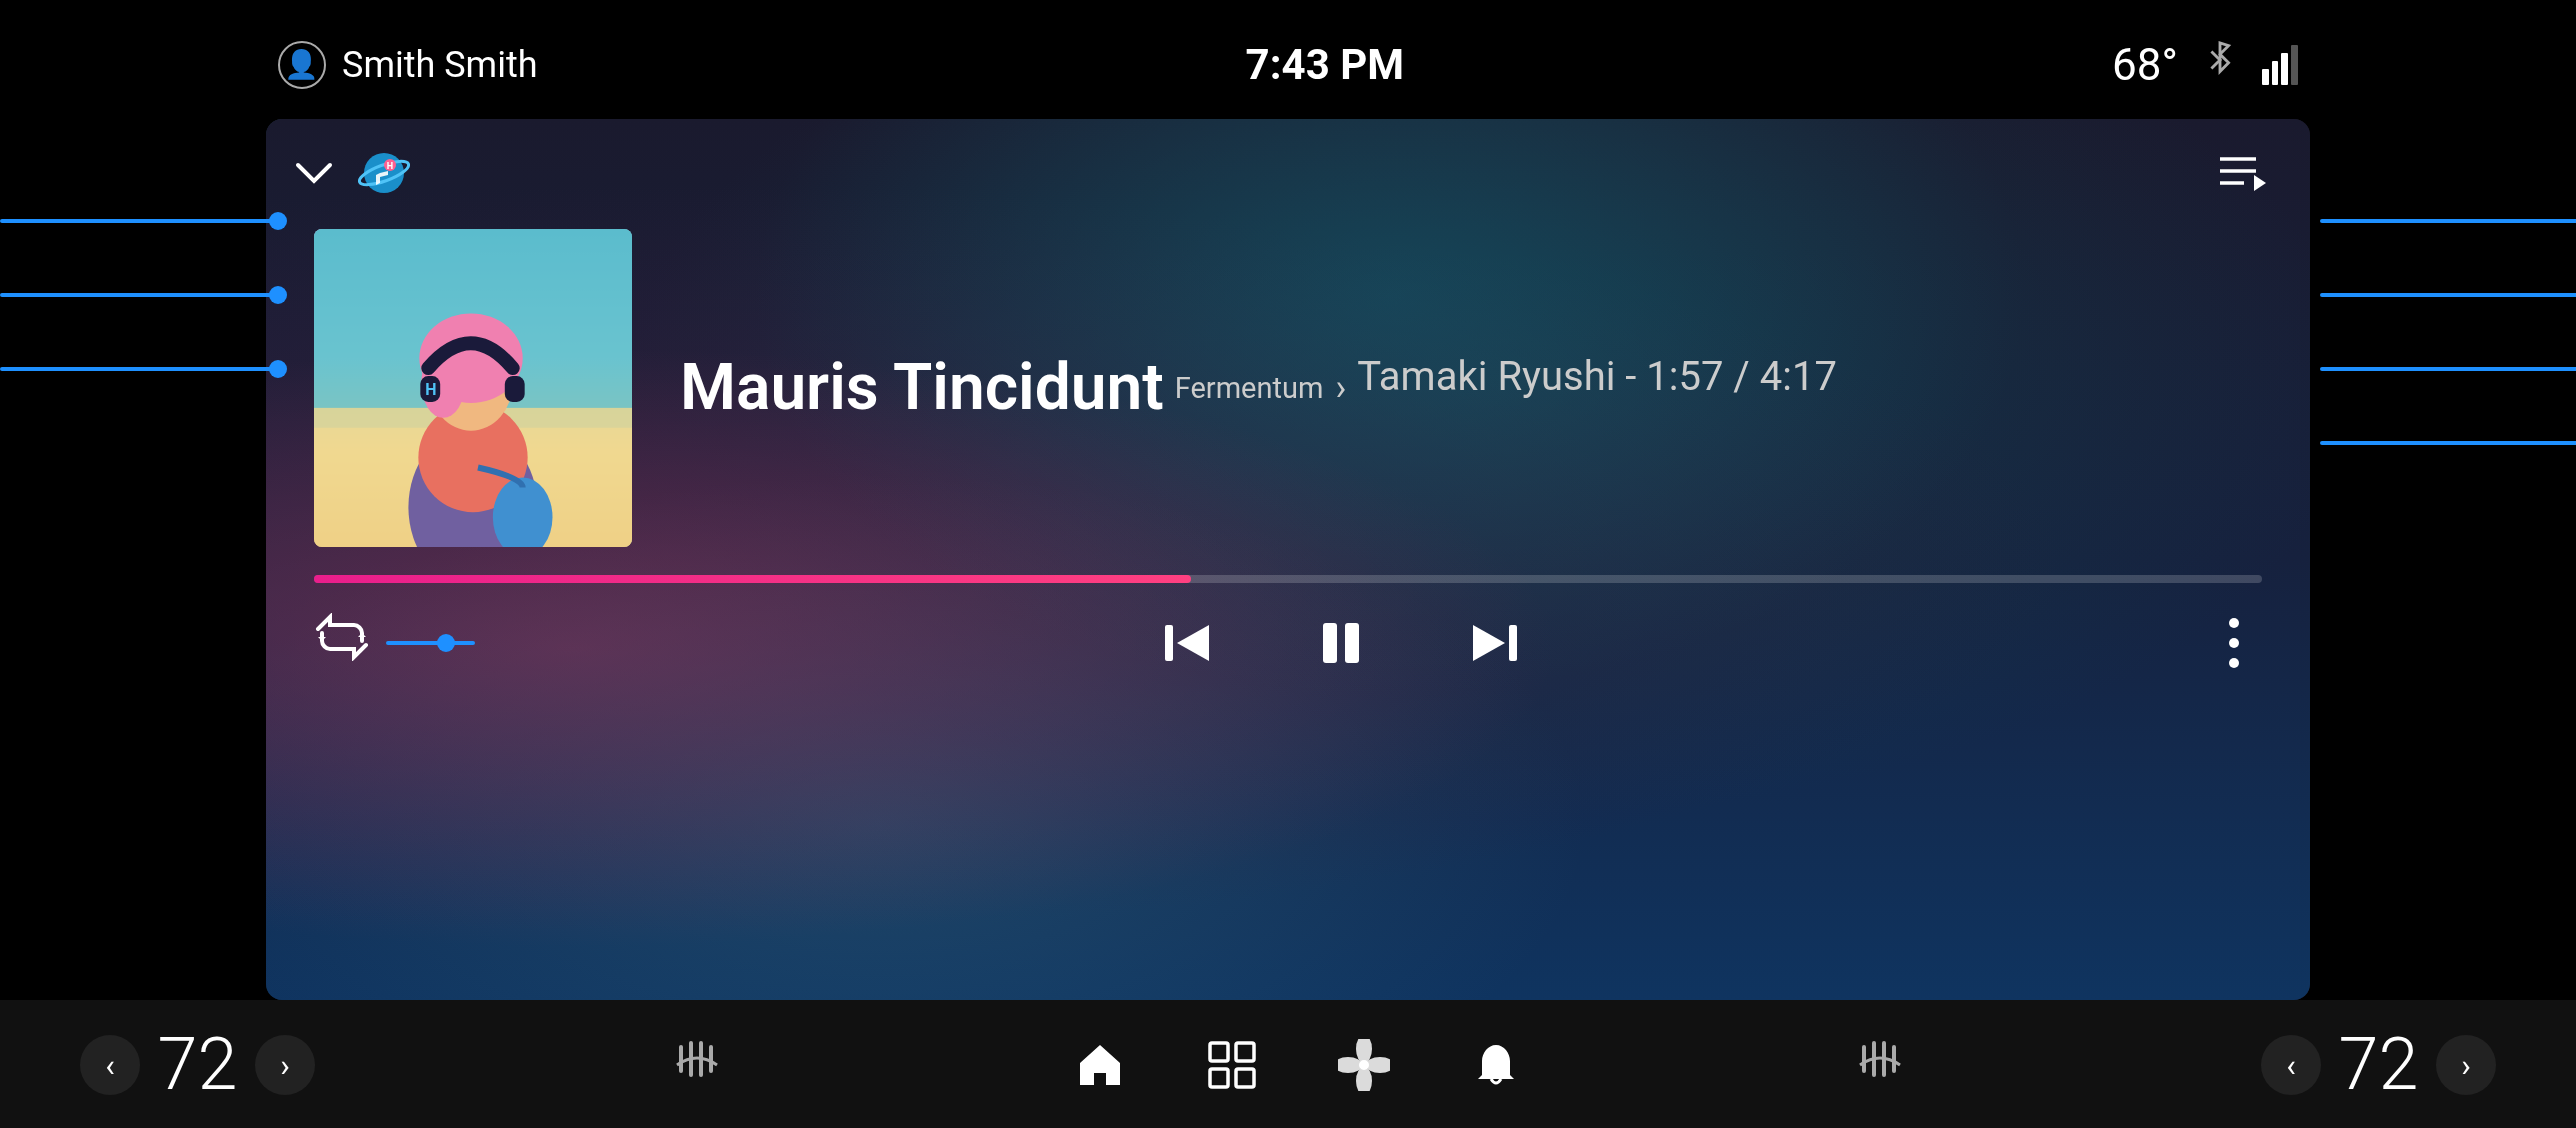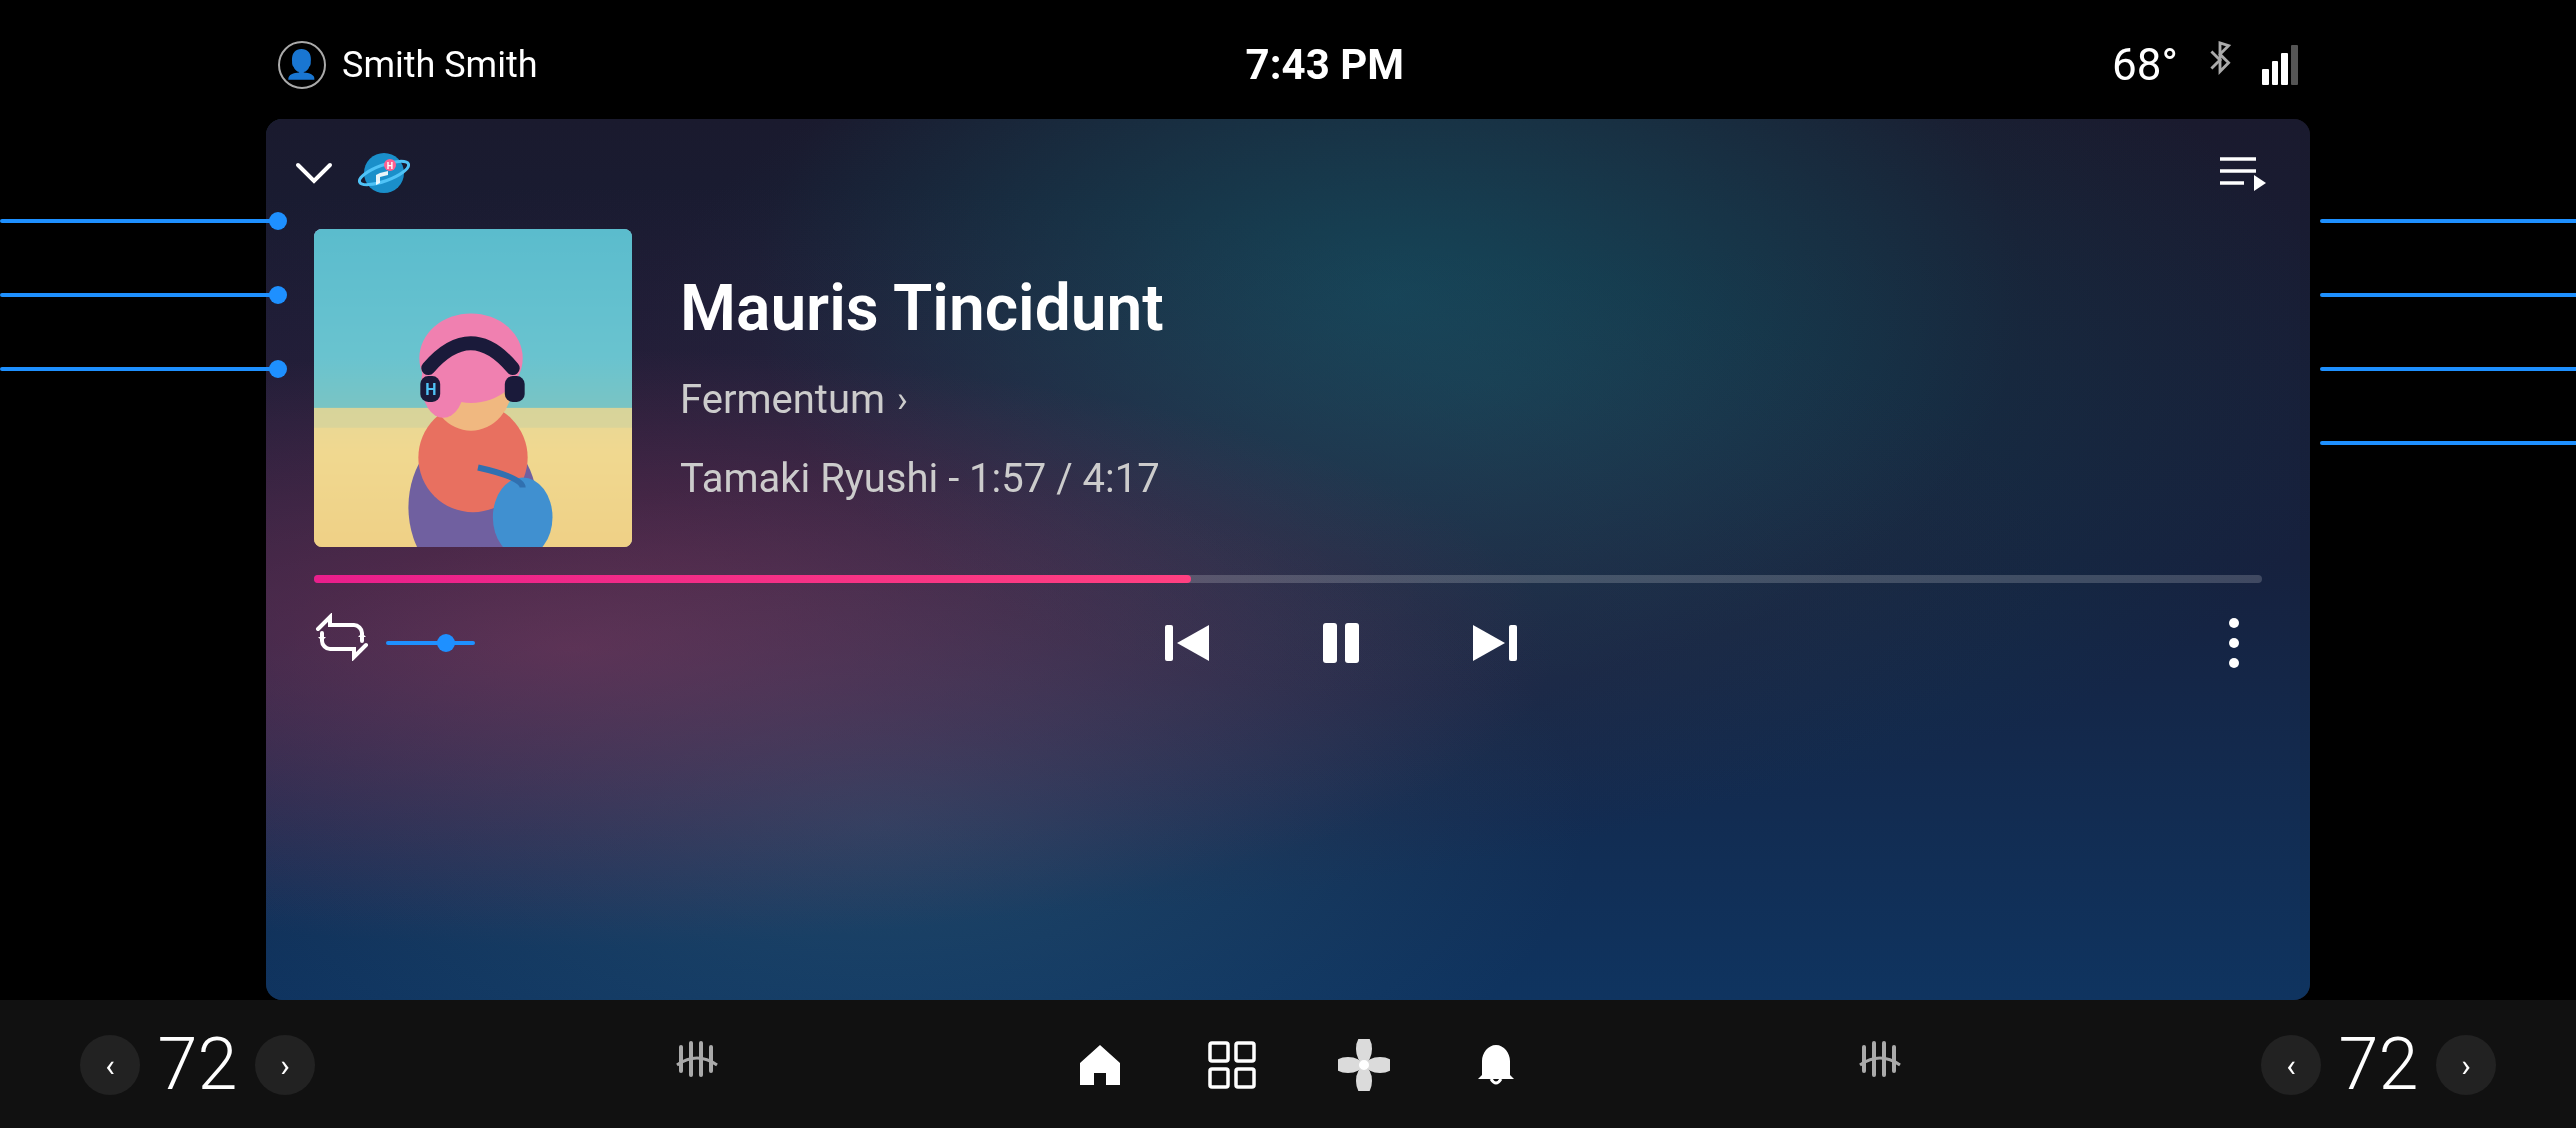--- a/index.html
+++ b/index.html
@@ -147,36 +147,36 @@
       flex-shrink: 0;
       overflow: hidden;
       position: relative;
       background: linear-gradient(135deg, #e8a0d0 0%, #f0c060 30%, #6080c0 60%, #80c0d0 100%);
     }
 
     
     .track-details {
       flex: 1;
       display: flex;
-      flex-direction: column;
-      gap: 32px;
+      flex-direction: row;
+      gap: 11px;
     }
     .track-name {
       font-size: 64px;
       font-weight: 600;
       color: #fff;
       line-height: 1.1;
     }
     .track-album-row {
       display: flex;
       align-items: center;
       gap: 12px;
     }
     .track-album {
-      font-size: 40px;
+      font-size: 29px;
       font-weight: 400;
       color: #ccc;
     }
     .track-album-arrow {
       font-size: 36px;
       color: #ccc;
     }
     .track-artist-time {
       font-size: 40px;
       font-weight: 400;

